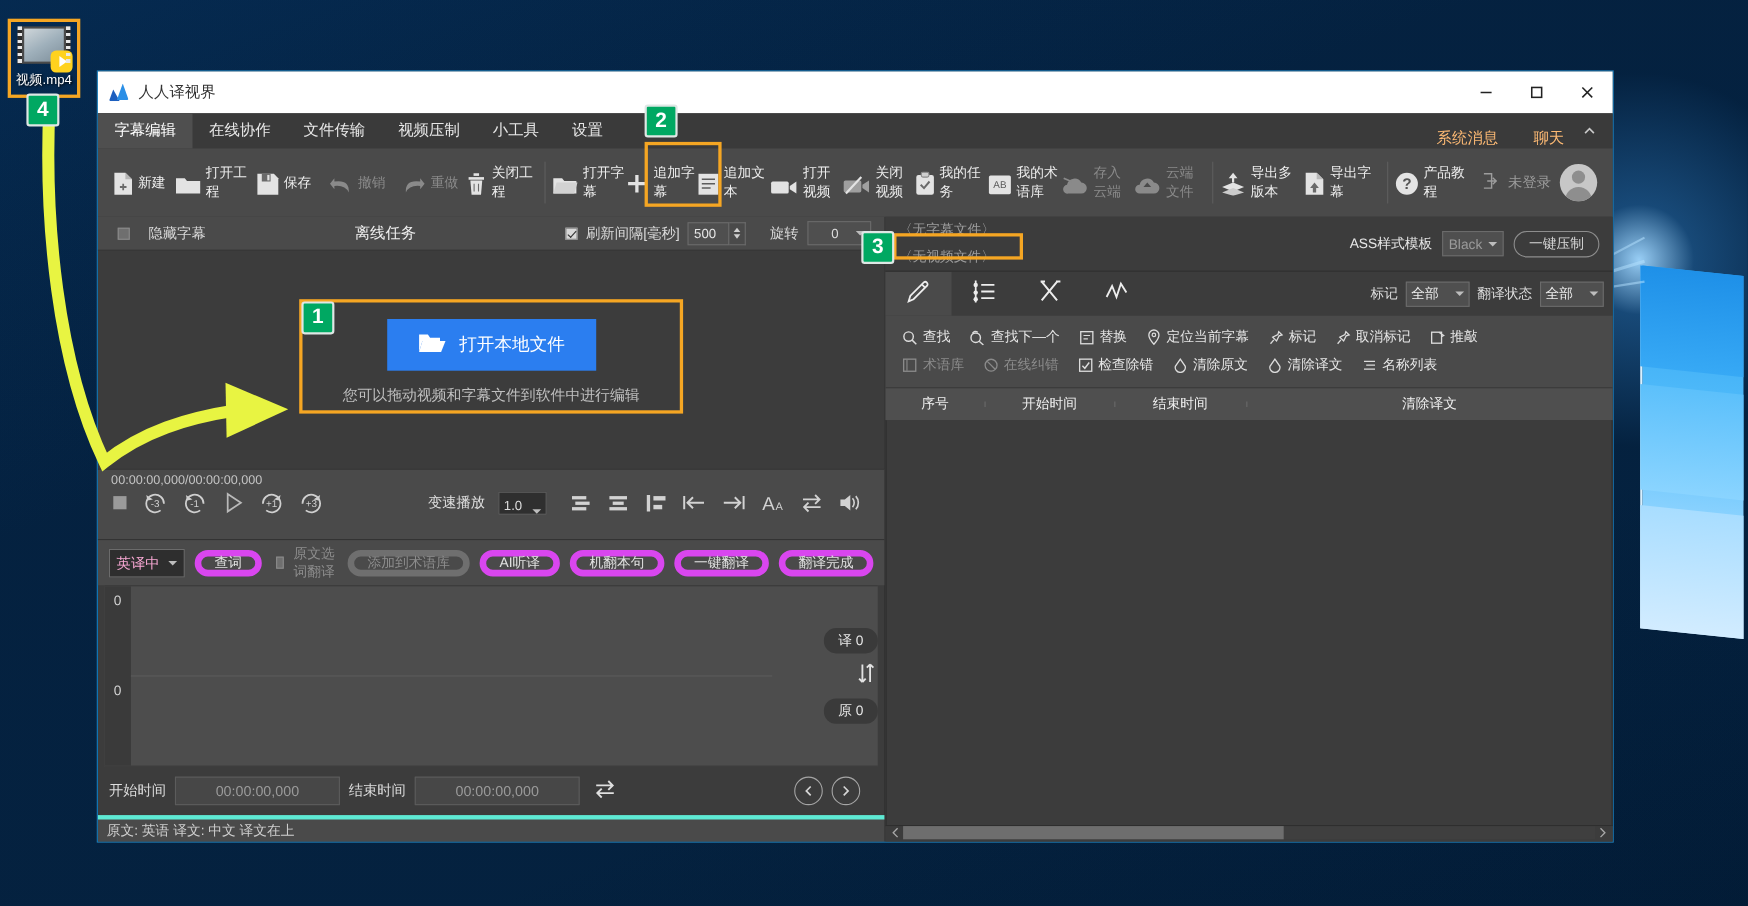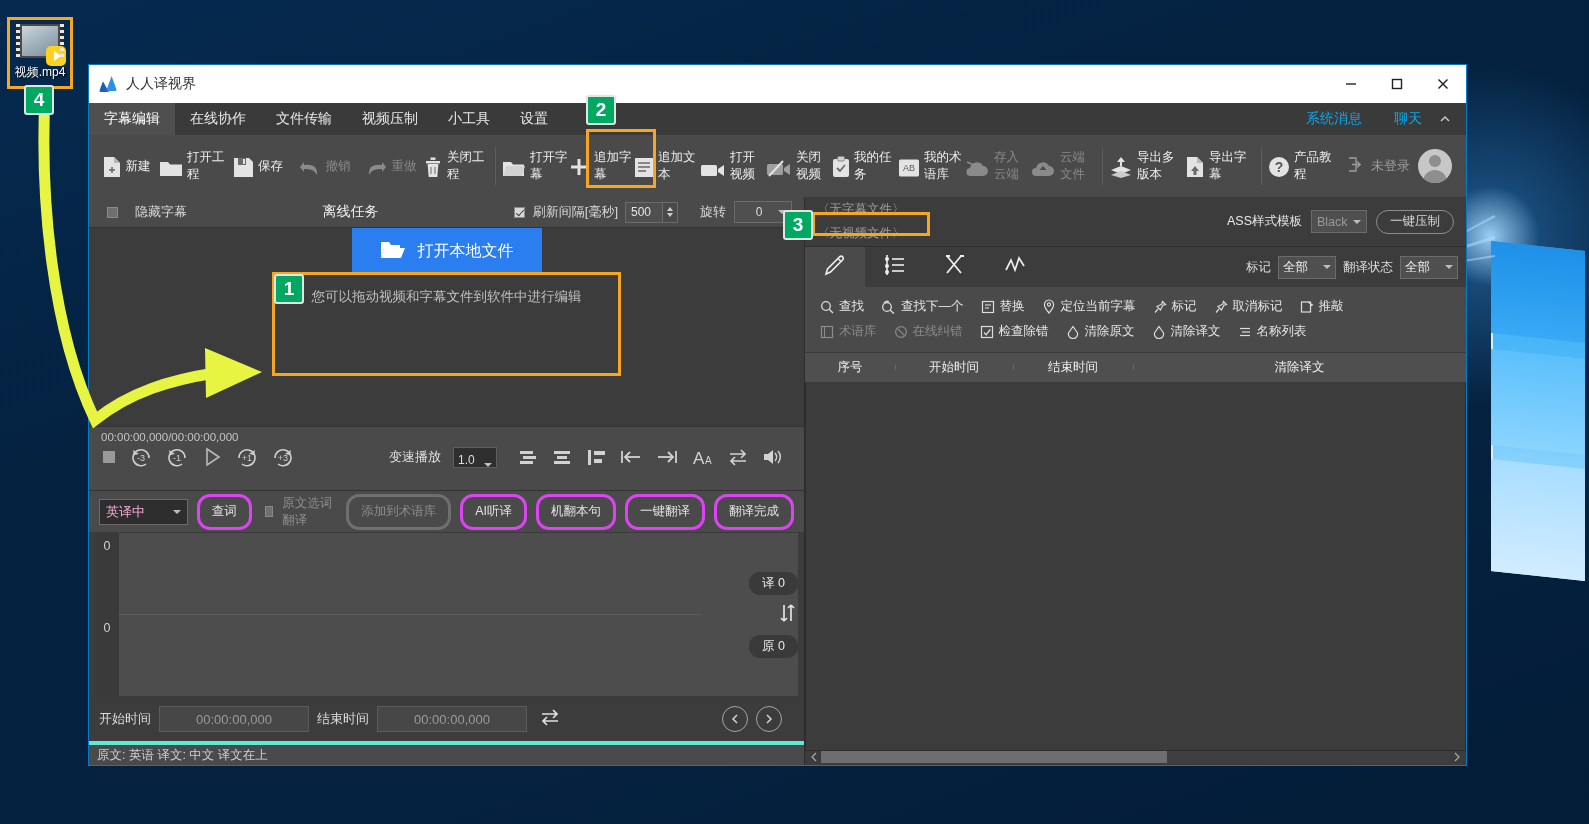--- a/index.html
+++ b/index.html
@@ -126,21 +126,21 @@
   #menubar {
     height: 32px; background: #3a3a3a; display:flex; align-items:stretch; flex:none;
   }
   .menu-item {
     padding: 0 15px; display:flex; align-items:center;
     color:#e8e8e8; font-size:14px;
   }
   .menu-item.active { background:#4f4f4f; color:#fff; }
   #menubar .grow { flex:1; }
   .menu-right {
-    padding: 0 16px; display:flex; align-items:center; color:#0ea5e9; font-size:14px;
+    padding: 0 16px; display:flex; align-items:flex-end; color:#fdba74; font-size:14px;
   }
   #collapse-caret { padding-right: 14px; display:flex; align-items:center; color:#bdbdbd; }
 
   
   #toolbar {
     height: 62px; background:#4a4a4a; display:flex; align-items:center; flex:none;
     padding-left: 4px; position: relative;
   }
   .tb-item {
     width: 66px; height: 58px; display:flex; flex-direction:row;
@@ -194,21 +194,21 @@
   .combo {
     background:#4f4f4f; border:1px solid #6b6b6b; color:#dcdcdc; font-size:12px;
     height:22px; display:flex; align-items:center; justify-content:space-between;
     padding:0 5px;
   }
   .caret-d { width:0;height:0;border-left:4px solid transparent;border-right:4px solid transparent;border-top:4px solid #bdbdbd; }
 
   
   #videoarea {
     flex:1; background:#3c3c3c; display:flex; align-items:flex-start; justify-content:center;
-    position:relative; min-height:0;
+    padding-top:62px; position:relative; min-height:0;
   }
   #dropbox { display:flex; flex-direction:column; align-items:center; gap:14px; }
   #open-local {
     background:#2b7ef0; color:#fff; font-size:16px; padding:11px 28px;
     display:flex; align-items:center; gap:12px; border:none;
   }
   #drop-hint { color:#bfbfbf; font-size:13.5px; }
 
   
   #playerbar {
@@ -228,21 +228,21 @@
   
   #transbar {
     height:42px; background:#4a4a4a; display:flex; align-items:center; gap:9px;
     padding:0 10px; border-top:1px solid #333; flex:none;
   }
   #lang-combo {
     width:116px; height:26px; background:#2e2e2e; border:1px solid #6b6b6b; color:#f9a8d4;
     font-size:13px; display:flex; align-items:center; justify-content:space-between; padding:0 6px;
   }
   .pill {
-    border:3px solid #d946ef; border-radius:13px; height:36px; padding:0 12px;
+    border:6px solid #d946ef; border-radius:13px; height:24px; padding:0 12px;
     display:flex; align-items:center; color:#e2e2e2; font-size:12.5px; white-space:nowrap;
   }
   .pill.dim { color:#8d8d8d; border-color:#6f6f6f; }
 
   
   #subedit { height:165px; display:flex; background:#4d4d4d; border-top:1px solid #3a3a3a;
     border-bottom:1px solid #3a3a3a; margin:0 6px; flex:none; position:relative; }
   #gutter { width:24px; background:#3a3a3a; display:flex; flex-direction:column; }
   .gut-cell { flex:1; color:#d2d2d2; font-size:12.5px; text-align:center; padding-top:6px; }
   #editcols { flex:1; display:flex; flex-direction:column; }

